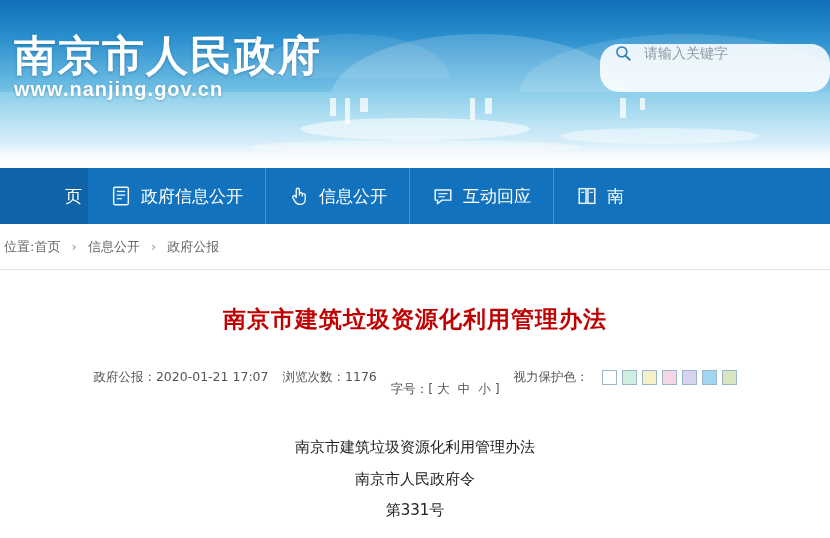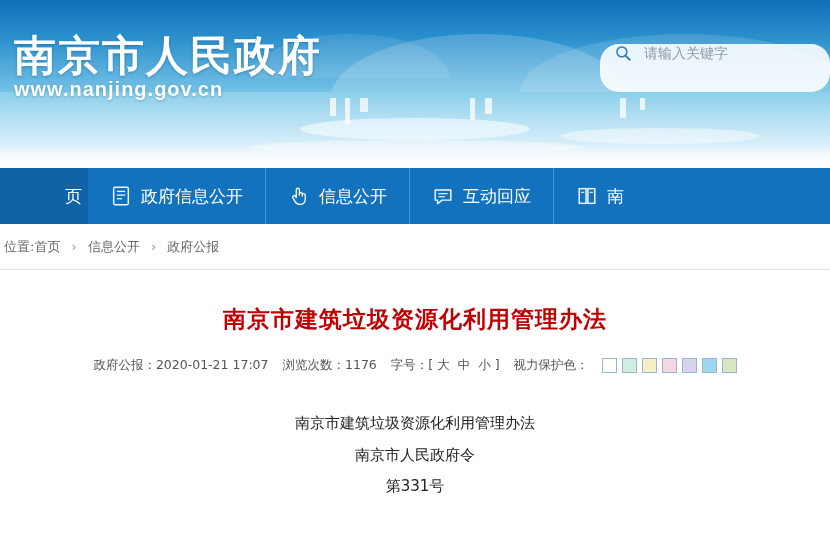--- a/index.html
+++ b/index.html
@@ -190,21 +190,21 @@
     display: flex;
     justify-content: center;
     align-items: center;
     font-size: 12.5px;
     color: #555;
     font-family: "DejaVu Sans", sans-serif;
     gap: 0;
     flex-wrap: nowrap;
   }
   .meta-item { margin-right: 14px; white-space: nowrap; }
-  .fontsize-group { white-space: nowrap; margin-right: 14px; }
+  .fontsize-group { white-space: nowrap; margin-right: 14px; margin-top: 24px; }
   .fontsize-group .fs { margin: 0 4px; cursor: pointer; }
   .eye-label { margin-right: 13px; white-space: nowrap; }
   .swatches { display: flex; gap: 5px; align-items: center; }
   .swatch {
     width: 13px; height: 13px;
     border: 1px solid #9bb6c9;
     display: inline-block;
   }
 
   .body-text {

